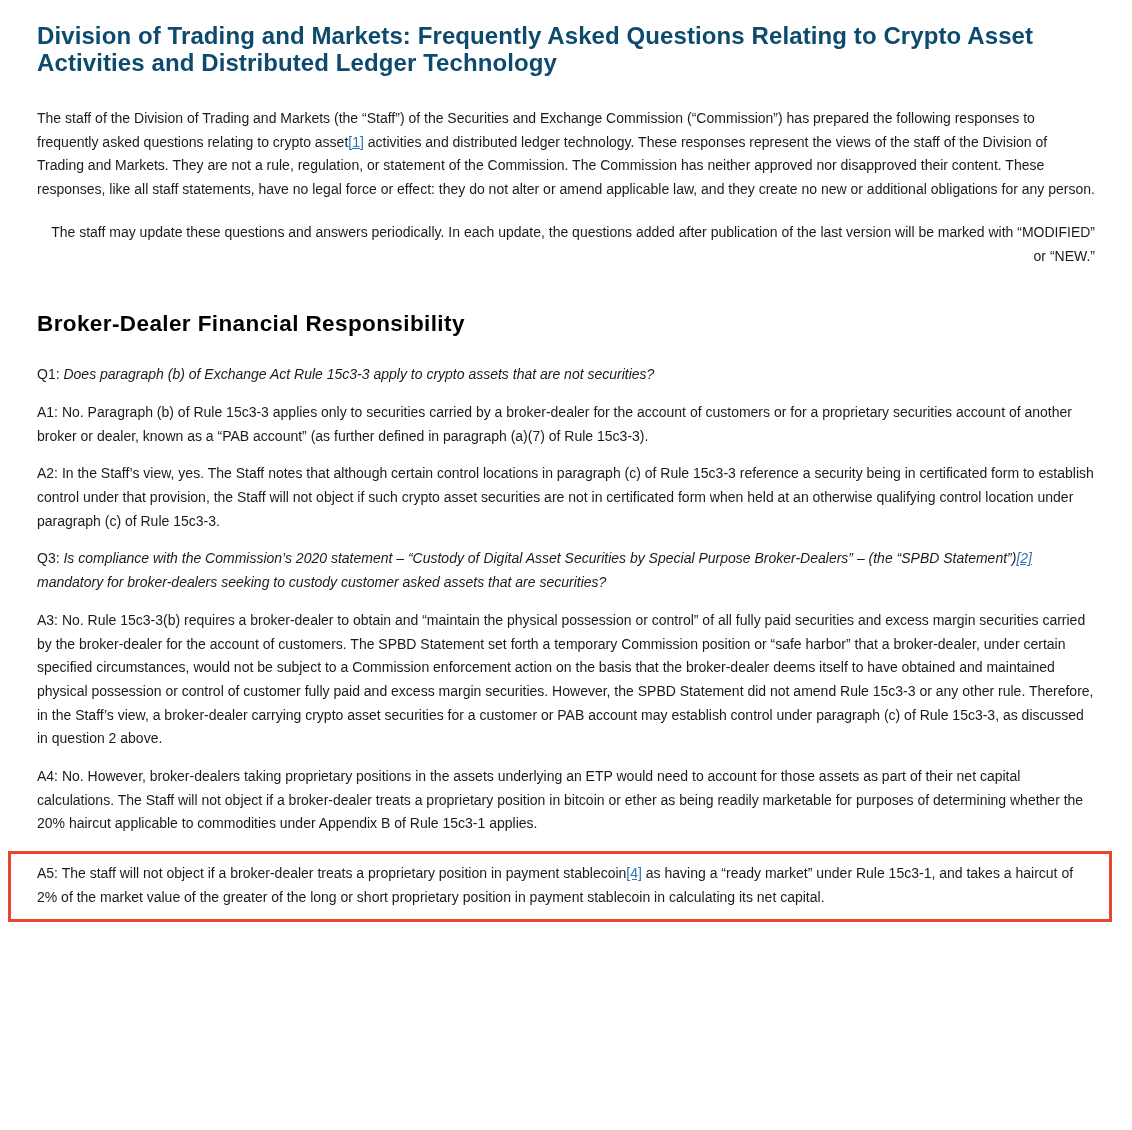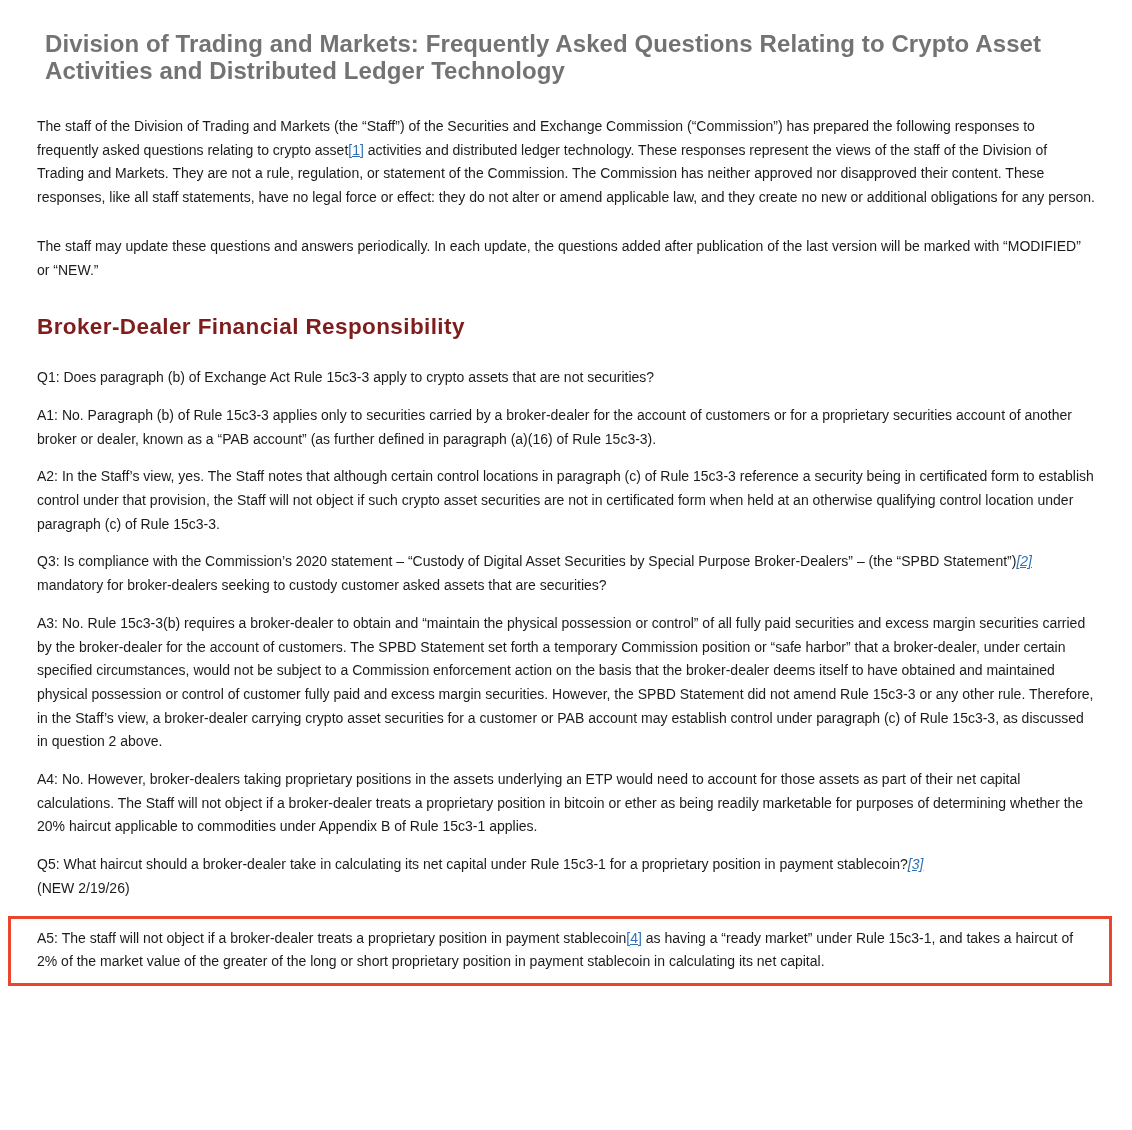--- a/index.html
+++ b/index.html
@@ -8,47 +8,47 @@
     width: 1132px;
     height: 1130px;
     overflow: hidden;
     font-family: "Liberation Sans", sans-serif;
     color: #1b1b1b;
     -webkit-font-smoothing: antialiased;
   }
   .doc { padding: 22px 37px 0 37px; }
 
   .title {
-    margin: 8px;
-    color: #737373;
+    margin: 0;
+    color: #0c4a6e;
     font-size: 24px;
     line-height: 27px;
     font-weight: 700;
     letter-spacing: 0.1px;
   }
 
   .body-p {
     font-size: 14px;
     line-height: 23.7px;
     margin: 14px 0 0 0;
     color: #1b1b1b;
   }
   .intro-first { margin-top: 31px; }
-  .intro-second { margin-top: 25px; }
+  .intro-second { margin-top: 19px; text-align: right; }
 
   .section-heading {
-    margin: 31px 0 26px 0;
-    color: #7f1d1d;
+    margin: 42px 0 26px 0;
+    color: #000000;
     font-size: 22.5px;
     line-height: 27px;
     font-weight: 700;
     letter-spacing: 0.4px;
   }
 
-  .q-italic { }
+  .q-italic { font-style: italic; }
 
   .fn {
     color: #2e70b5;
     text-decoration: underline;
     cursor: pointer;
   }
   .fn.italic { font-style: italic; }
 
   .highlight-box {
     border: 3px solid #e8472b;
@@ -65,31 +65,30 @@
   <h1 class="title">Division of Trading and Markets: Frequently Asked Questions Relating to Crypto Asset Activities and Distributed Ledger Technology</h1>
 
   <p class="body-p intro-first"><span>The staff of the Division of Trading and Markets (the “Staff”) of the Securities and Exchange Commission (“Commission”) has prepared the following responses to frequently asked questions relating to crypto asset</span><a class="fn">[1]</a><span> activities and distributed ledger technology. These responses represent the views of the staff of the Division of Trading and Markets. They are not a rule, regulation, or statement of the Commission. The Commission has neither approved nor disapproved their content. These responses, like all staff statements, have no legal force or effect: they do not alter or amend applicable law, and they create no new or additional obligations for any person.</span></p>
 
   <p class="body-p intro-second">The staff may update these questions and answers periodically. In each update, the questions added after publication of the last version will be marked with “MODIFIED” or “NEW.”</p>
 
   <h2 class="section-heading">Broker-Dealer Financial Responsibility</h2>
 
   <p class="body-p"><span>Q1: </span><span class="q-italic">Does paragraph (b) of Exchange Act Rule 15c3-3 apply to crypto assets that are not securities?</span></p>
 
-  <p class="body-p">A1: No. Paragraph (b) of Rule 15c3-3 applies only to securities carried by a broker-dealer for the account of customers or for a proprietary securities account of another broker or dealer, known as a “PAB account” (as further defined in paragraph (a)(16) of Rule 15c3-3).</p>
+  <p class="body-p">A1: No. Paragraph (b) of Rule 15c3-3 applies only to securities carried by a broker-dealer for the account of customers or for a proprietary securities account of another broker or dealer, known as a “PAB account” (as further defined in paragraph (a)(7) of Rule 15c3-3).</p>
 
 
   <p class="body-p">A2: In the Staff’s view, yes. The Staff notes that although certain control locations in paragraph (c) of Rule 15c3-3 reference a security being in certificated form to establish control under that provision, the Staff will not object if such crypto asset securities are not in certificated form when held at an otherwise qualifying control location under paragraph (c) of Rule 15c3-3.</p>
 
   <p class="body-p"><span>Q3: </span><span class="q-italic">Is compliance with the Commission’s 2020 statement – “Custody of Digital Asset Securities by Special Purpose Broker-Dealers” – (the “SPBD Statement”)</span><a class="fn italic">[2]</a><span class="q-italic"> mandatory for broker-dealers seeking to custody customer asked assets that are securities?</span></p>
 
   <p class="body-p">A3: No. Rule 15c3-3(b) requires a broker-dealer to obtain and “maintain the physical possession or control” of all fully paid securities and excess margin securities carried by the broker-dealer for the account of customers. The SPBD Statement set forth a temporary Commission position or “safe harbor” that a broker-dealer, under certain specified circumstances, would not be subject to a Commission enforcement action on the basis that the broker-dealer deems itself to have obtained and maintained physical possession or control of customer fully paid and excess margin securities. However, the SPBD Statement did not amend Rule 15c3-3 or any other rule. Therefore, in the Staff’s view, a broker-dealer carrying crypto asset securities for a customer or PAB account may establish control under paragraph (c) of Rule 15c3-3, as discussed in question 2 above.</p>
 
 
   <p class="body-p">A4: No. However, broker-dealers taking proprietary positions in the assets underlying an ETP would need to account for those assets as part of their net capital calculations. The Staff will not object if a broker-dealer treats a proprietary position in bitcoin or ether as being readily marketable for purposes of determining whether the 20% haircut applicable to commodities under Appendix B of Rule 15c3-1 applies.</p>
 
-  <p class="body-p"><span>Q5: </span><span class="q-italic">What haircut should a broker-dealer take in calculating its net capital under Rule 15c3-1 for a proprietary position in payment stablecoin?</span><a class="fn italic">[3]</a><br><span>(NEW 2/19/26)</span></p>
 
   <div class="highlight-box">
     <p class="body-p"><span>A5: The staff will not object if a broker-dealer treats a proprietary position in payment stablecoin</span><a class="fn">[4]</a><span>  as having a “ready market” under Rule 15c3-1, and takes a haircut of 2% of the market value of the greater of the long or short proprietary position in payment stablecoin in calculating its net capital.</span></p>
   </div>
 
 </main>
 
 </body></html>

